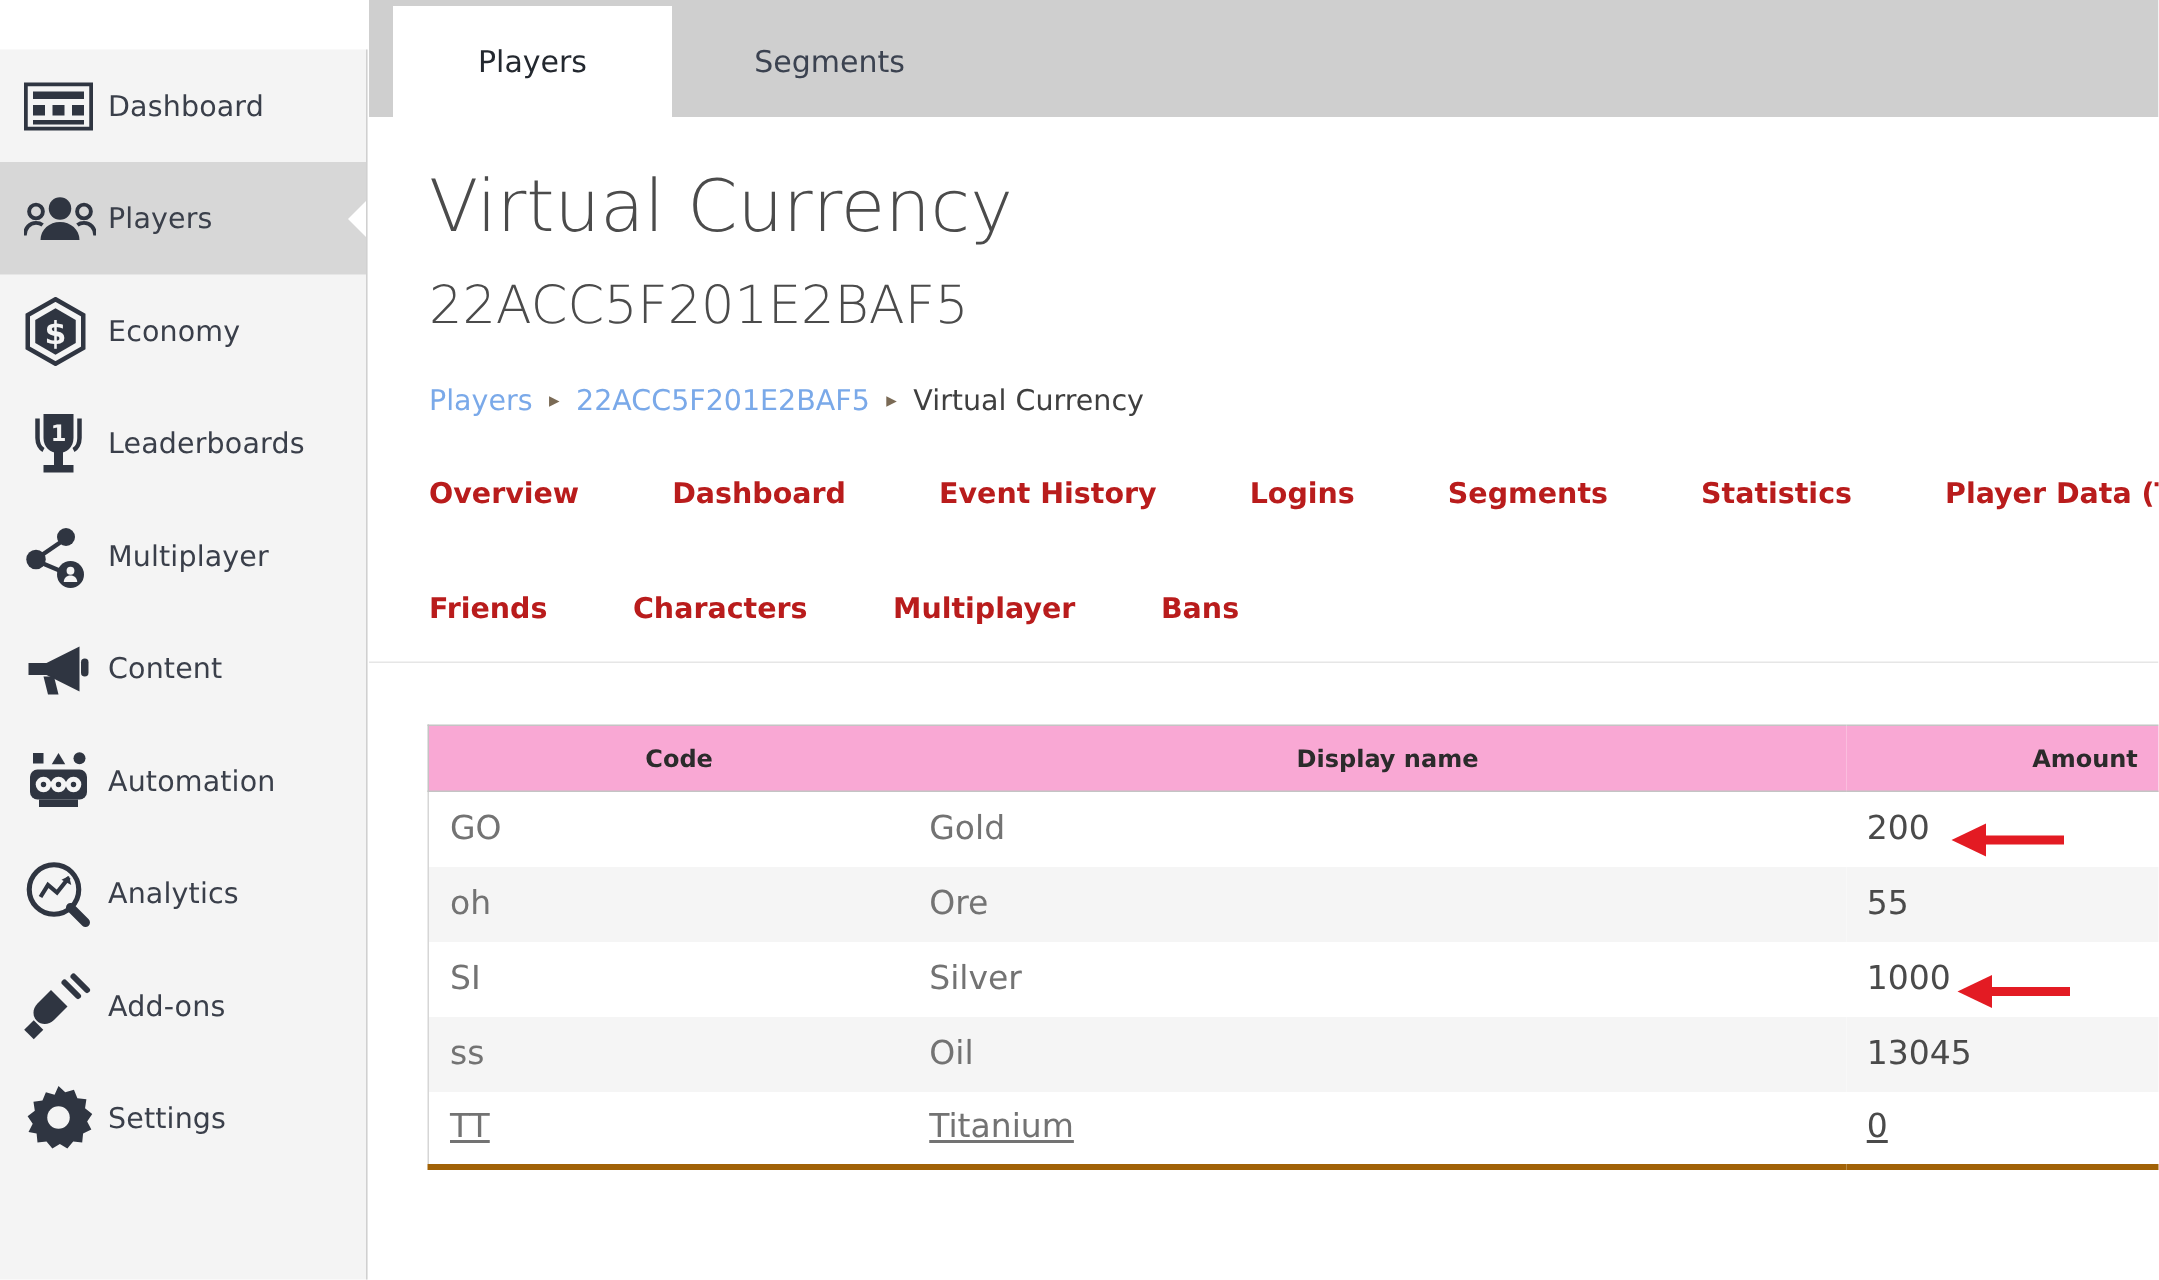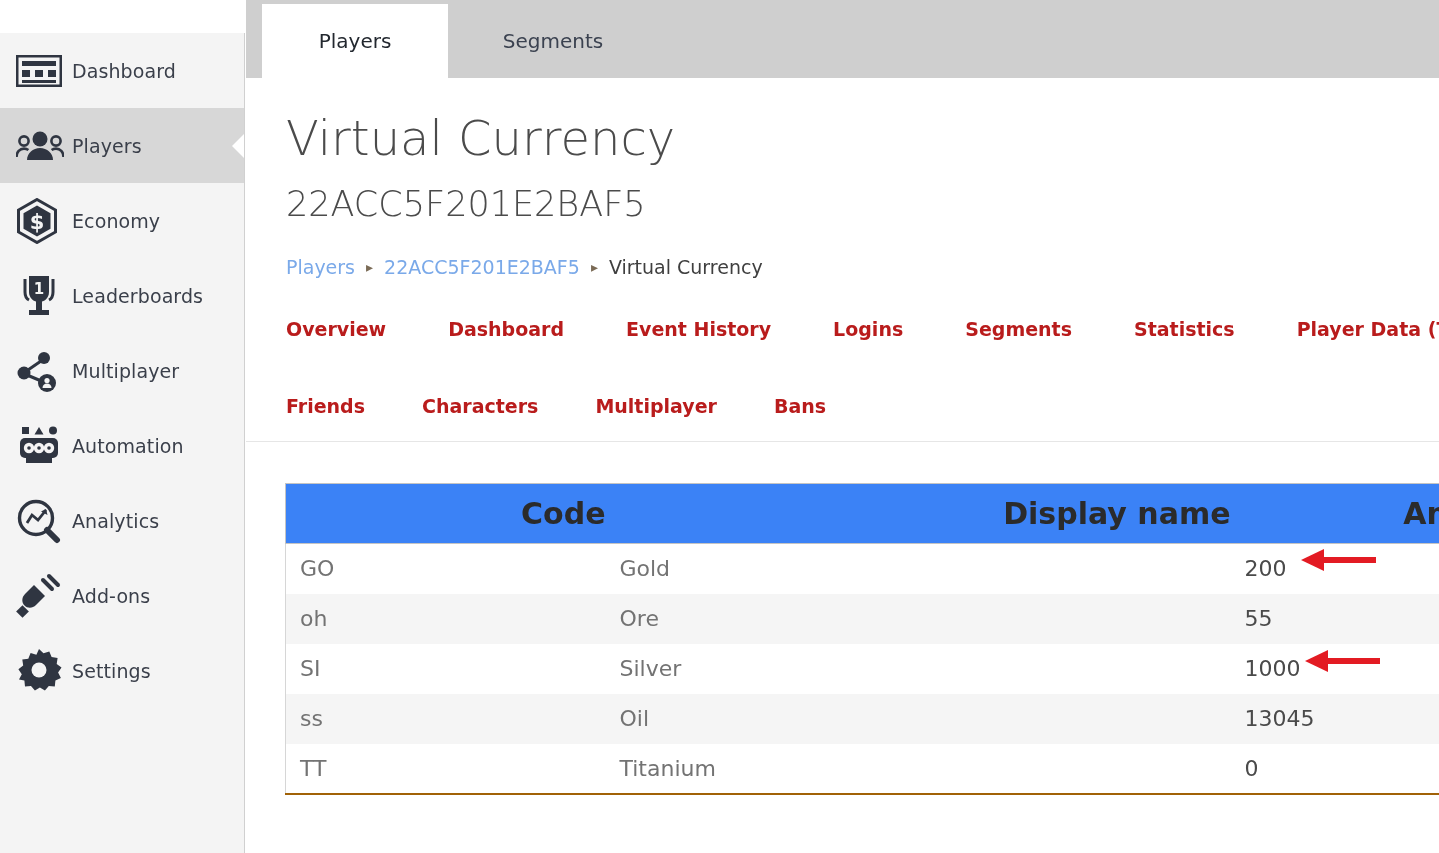--- a/index.html
+++ b/index.html
@@ -167,46 +167,46 @@
   
   #vc-table {
     position: absolute;
     left: 39px; top: 405px;
     width: 1250px;
     border-collapse: collapse;
     table-layout: fixed;
     font-size: 22px;
   }
   #vc-table th {
-    background: #3b82f6;
+    background: #f9a8d4;
     color: #2b2b2b;
     font-weight: bold;
-    text-align: right;
+    text-align: center;
     padding: 12px 0 12px 14px;
-    font-size: 30px;
+    font-size: 16px;
     border: 1px solid #c4c4c4;
     border-left: none;
     border-right: none;
     height: 36px;
     box-sizing: border-box;
   }
   #vc-table th:first-child { border-left: 1px solid #c4c4c4; }
   #vc-table td {
     padding: 10px 0 10px 14px;
     height: 50px;
     box-sizing: border-box;
     color: #737373;
     border-left: none;
     border-right: none;
   }
   #vc-table td.amount { color: #4a4a4a; }
   #vc-table tbody tr:nth-child(odd) { background: #ffffff; }
   #vc-table tbody tr:nth-child(even) { background: #f5f5f5; }
   #vc-table tbody tr td:first-child { border-left: 1px solid #d6d6d6; }
-  #vc-table tbody tr:last-child td { border-bottom: 2px solid #a16207; }
+  #vc-table tbody tr:last-child td { border-bottom: 4px solid #a16207; text-decoration: underline; }
   .col-code { width: 320px; }
   .col-display { width: 625px; margin-top: 24px; }
   .col-amount { width: 305px; }
 
   
   .annot-arrow {
     position: absolute;
     pointer-events: none;
   }
 </style>
@@ -277,20 +277,30 @@
           <circle cx="28" cy="8" r="6" fill="#2f3541"></circle>
           <circle cx="8" cy="23" r="6.5" fill="#2f3541"></circle>
           <circle cx="31" cy="33" r="9" fill="#2f3541"></circle>
           <circle cx="31" cy="30.5" r="2.6" fill="#f4f4f4"></circle>
           <path d="M26.5 38c0-2.6 2-4.4 4.5-4.4s4.5 1.8 4.5 4.4z" fill="#f4f4f4"></path>
         </svg>
     </span>
     <span class="nav-label">Multiplayer</span>
   </div>
 
+  <div class="nav-item">
+    <span class="nav-icon">
+      <svg width="50" height="38" viewBox="0 0 50 38">
+          <path d="M3 15h12l22-11v30l-22-11H3z" fill="#2f3541"></path>
+          <path d="M13 24h7l3 12h-7z" fill="#2f3541"></path>
+          <rect x="38" y="12" width="5" height="12" rx="2.5" fill="#2f3541"></rect>
+        </svg>
+    </span>
+    <span class="nav-label">Content</span>
+  </div>
 
   <div class="nav-item">
     <span class="nav-icon">
       <svg width="46" height="44" viewBox="0 0 46 44">
           <rect x="6" y="3" width="7" height="7" fill="#2f3541"></rect>
           <polygon points="23,3 27.5,10.5 18.5,10.5" fill="#2f3541"></polygon>
           <circle cx="37" cy="6.5" r="4" fill="#2f3541"></circle>
           <rect x="4" y="14" width="38" height="20" rx="5" fill="#2f3541"></rect>
           <rect x="10" y="34" width="26" height="5" fill="#2f3541"></rect>
           <circle cx="13" cy="24" r="5.2" fill="#f4f4f4"></circle>

